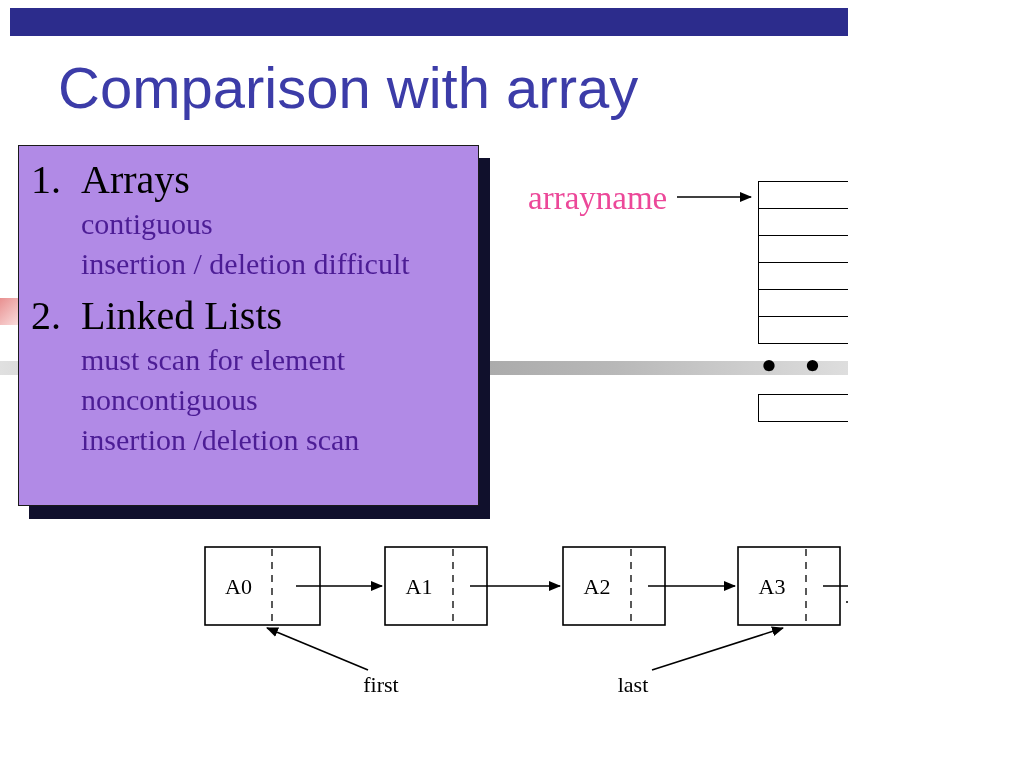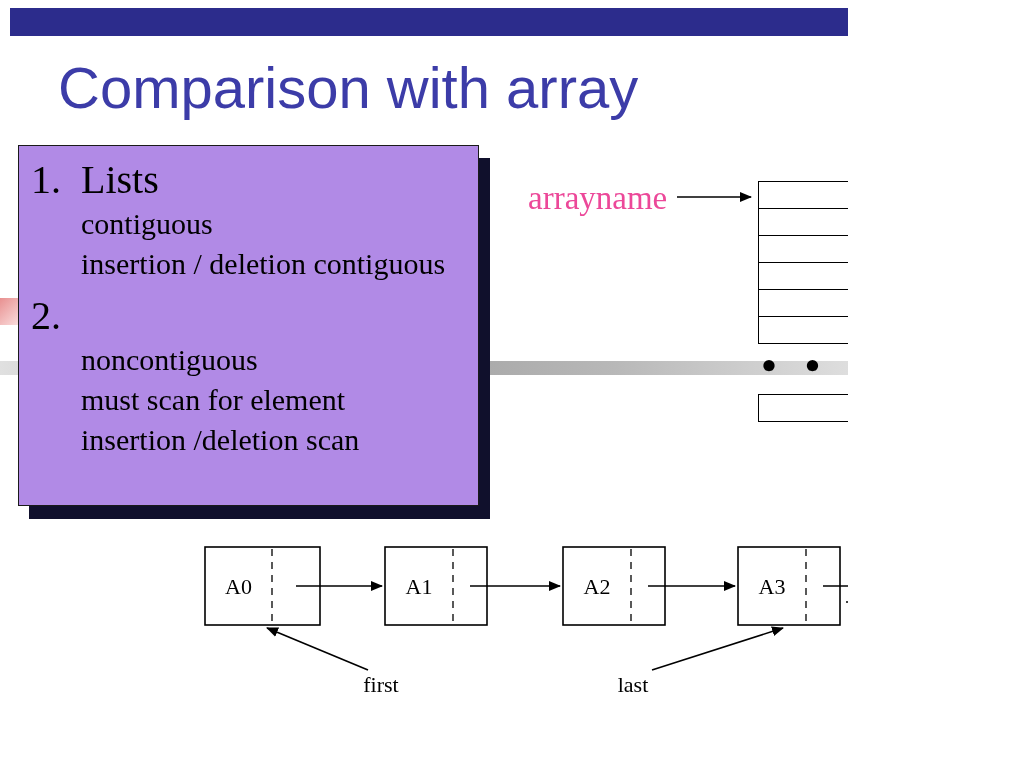--- a/index.html
+++ b/index.html
@@ -39,21 +39,21 @@
     background: var(--box-fill, #b18ae6);
     border: 1px solid #1a1a1a;
     box-shadow: 11px 13px 0 var(--box-shadow, #10102c);
     z-index: 2;
   }
   #comparison-list { list-style: none; margin: 0; padding: 10px 6px 0 12px; }
   .cmp-item + .cmp-item { margin-top: 8px; }
   .cmp-head { display: flex; font-size: 40px; line-height: 48px; color: #000; }
   .cmp-num { flex: 0 0 50px; width: 50px; }
   .cmp-heading { white-space: nowrap; }
-  .cmp-detail { margin-left: 50px; font-size: 30px; line-height: 40px; color: #000000; white-space: nowrap; }
+  .cmp-detail { margin-left: 50px; font-size: 30px; line-height: 40px; color: #4c1d95; white-space: nowrap; }
 
   .array-label {
     position: absolute; left: 528px; top: 180px;
     font-size: 33px; color: #ec4899; z-index: 1; white-space: nowrap;
   }
   .cell-stack { position: absolute; left: 758px; width: 115px; z-index: 1; }
   #array-cells-top { top: 181px; }
   #array-cells-bottom { top: 394px; }
   .array-cell { height: 28px; border: 1px solid #000; background: #fff; }
   .array-cell + .array-cell { margin-top: -1px; }
@@ -76,31 +76,32 @@
   <div class="top-bar"></div>
   <h1 class="title">Comparison with array</h1>
   <div class="gray-band"></div>
   <div class="pink-accent"></div>
 
   <div class="purple-box">
     <ol id="comparison-list">
         <li class="cmp-item">
           <div class="cmp-head">
             <span class="cmp-num">1.</span>
-            <span class="cmp-heading">Lists</span>
+            <span class="cmp-heading">Arrays</span>
           </div>
           <div class="cmp-detail">contiguous</div>
-          <div class="cmp-detail">insertion / deletion contiguous</div>
+          <div class="cmp-detail">insertion / deletion difficult</div>
         </li>
         <li class="cmp-item">
           <div class="cmp-head">
             <span class="cmp-num">2.</span>
+            <span class="cmp-heading">Linked Lists</span>
           </div>
+          <div class="cmp-detail">must scan for element</div>
           <div class="cmp-detail">noncontiguous</div>
-          <div class="cmp-detail">must scan for element</div>
           <div class="cmp-detail">insertion /deletion scan</div>
         </li>
       </ol>
   </div>
 
   <span class="array-label">arrayname</span>
   <div class="cell-stack" id="array-cells-top">
       <div class="array-cell"></div>
       <div class="array-cell"></div>
       <div class="array-cell"></div>

